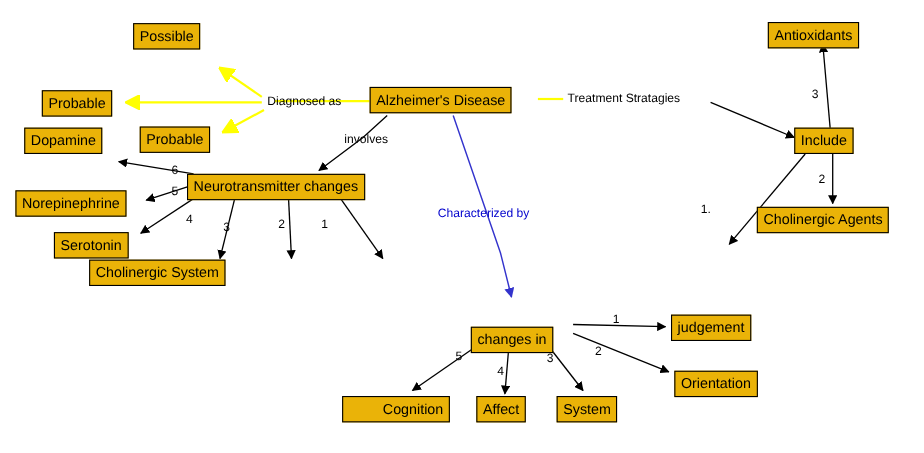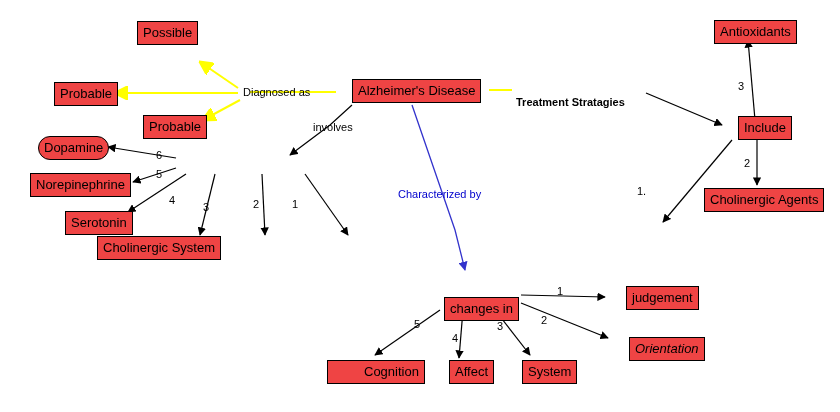--- a/index.html
+++ b/index.html
@@ -20,27 +20,26 @@
     left: 0;
     top: 0;
     width: 840px;
     height: 412px;
     pointer-events: none;
   }
   .node {
     position: absolute;
     box-sizing: border-box;
     border: 1px solid #000000;
-    background: #ef4444;
+    background: #eab308;
     color: #000000;
     font-size: 13px;
     line-height: 1;
     padding: 4px 5px 5px 5px;
     white-space: nowrap;
-    margin-left: 16px;
   }
   .elabel {
     position: absolute;
     font-size: 11px;
     color: #000000;
     white-space: nowrap;
     background: transparent;
   }
   .elabel.num {
     font-size: 11px;
@@ -117,22 +116,25 @@
   </div>
 
   <div class="node" style="left:38px; top:82px;">
     <span>Probable</span>
   </div>
 
   <div class="node" style="left:127px; top:115px;">
     <span>Probable</span>
   </div>
 
-
-  <div class="node" style="left:22px; top:136px;border-radius:12px;">
+  <div class="node" style="left:170px; top:158px;">
+    <span>Neurotransmitter changes</span>
+  </div>
+
+  <div class="node" style="left:22px; top:116px;">
     <span>Dopamine</span>
   </div>
 
   <div class="node" style="left:14px; top:173px;">
     <span>Norepinephrine</span>
   </div>
 
   <div class="node" style="left:49px; top:211px;">
     <span>Serotonin</span>
   </div>
@@ -144,21 +146,21 @@
 
 
   <div class="node" style="left:428px; top:297px;">
     <span>changes in</span>
   </div>
 
   <div class="node" style="left:610px; top:286px;">
     <span>judgement</span>
   </div>
 
-  <div class="node" style="left:613px; top:337px;font-style:italic;">
+  <div class="node" style="left:613px; top:337px;">
     <span>Orientation</span>
   </div>
 
   <div class="node" style="left:506px; top:360px;">
     <span>System</span>
   </div>
 
   <div class="node" style="left:433px; top:360px;">
     <span>Affect</span>
   </div>
@@ -185,21 +187,21 @@
   </div>
 
   <div class="elabel" style="left:313px; top:121px;">
     <span>involves</span>
   </div>
 
   <div class="elabel blue" style="left:398px; top:188px;">
     <span>Characterized by</span>
   </div>
 
-  <div class="elabel" style="left:516px; top:96px;font-weight:bold;">
+  <div class="elabel" style="left:516px; top:84px;">
     <span>Treatment Stratagies</span>
   </div>
 
   <div class="elabel num" style="left:156px; top:149px;">
     <span>6</span>
   </div>
 
   <div class="elabel num" style="left:156px; top:168px;">
     <span>5</span>
   </div>

